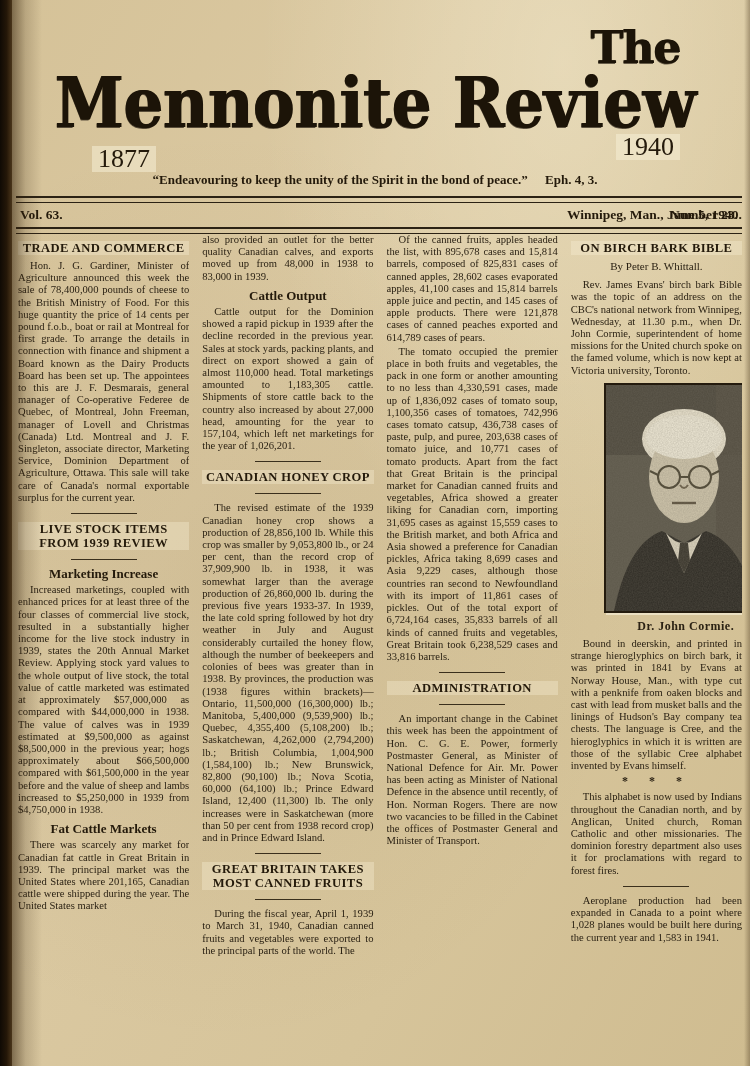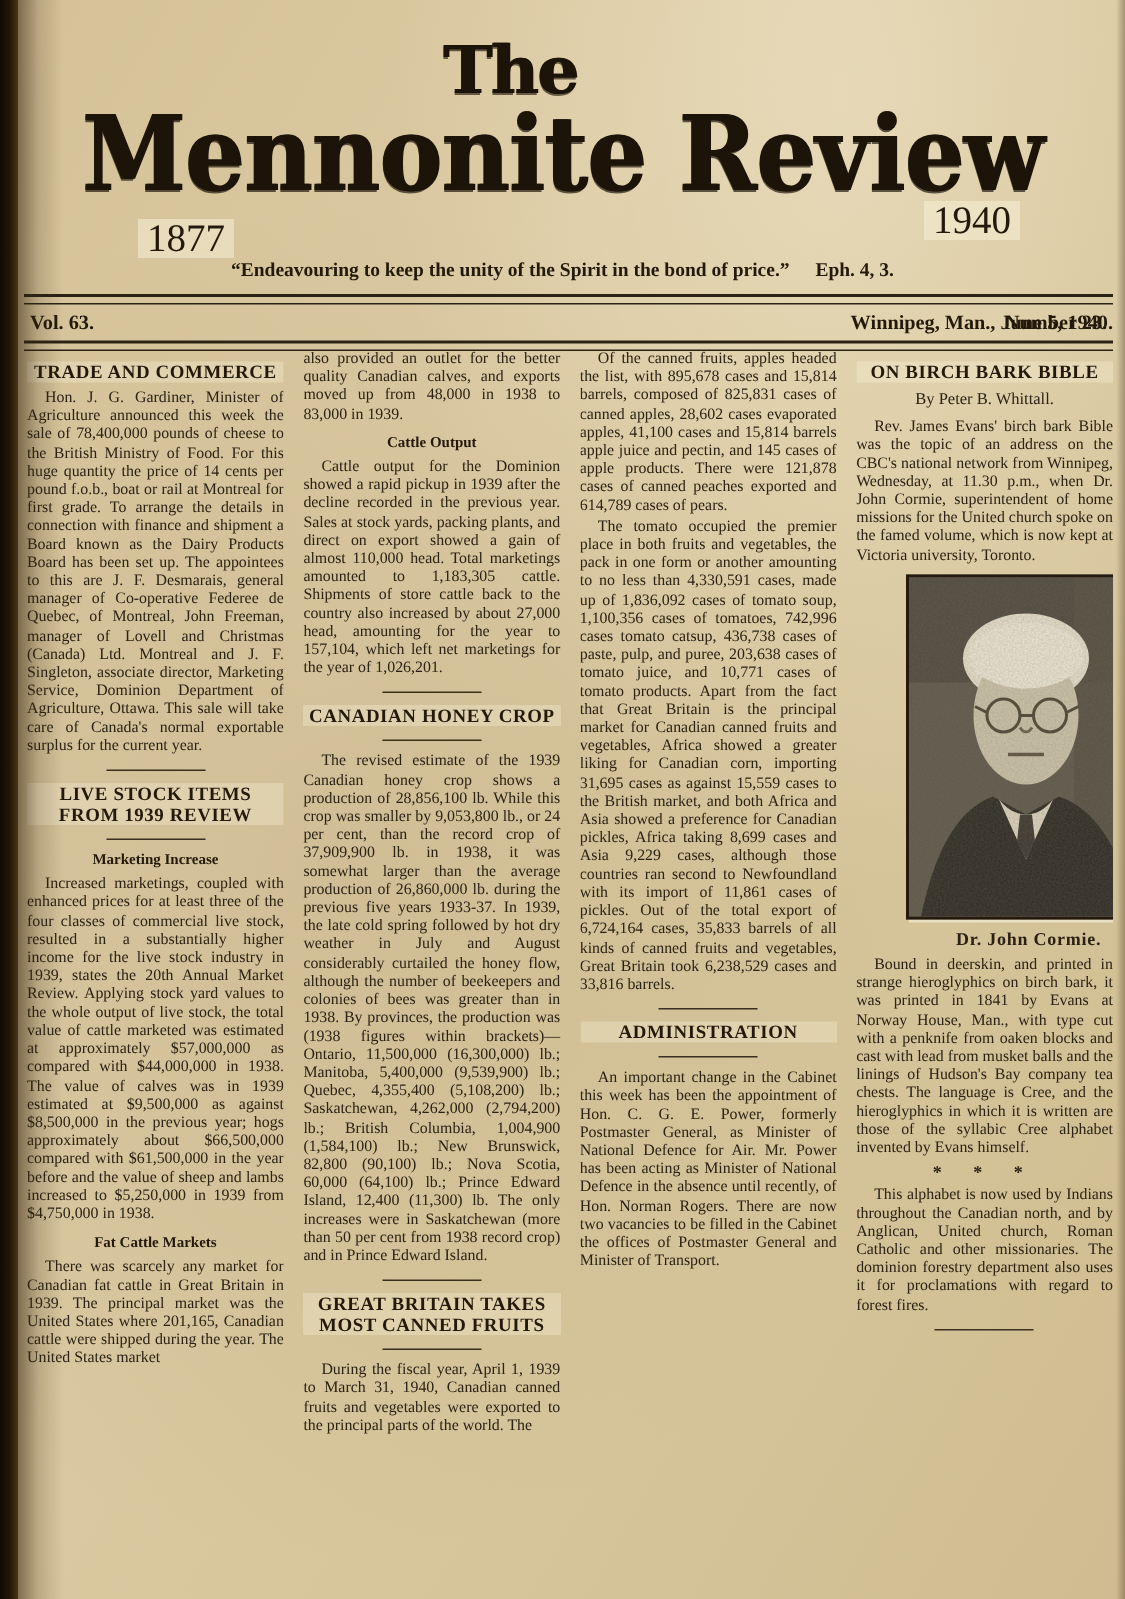--- a/index.html
+++ b/index.html
@@ -32,21 +32,21 @@
   .edge-right {
     position:absolute; right:0; top:0; bottom:0; width:6px;
     background:linear-gradient(270deg, rgba(60,42,18,0.35), rgba(60,42,18,0));
     z-index:4; pointer-events:none;
   }
 
   
   .masthead { position:relative; height:196px; }
   .title-the {
     position:absolute; left:0; right:70px; top:22px;
-    text-align:center;
+    text-align:right;
     font-family:"DejaVu Serif", serif;
     font-size:44px; font-weight:bold; letter-spacing:-1px;
     color:#1c1408;
     text-shadow:1px 0 0 #1c1408, 0 1px 0 rgba(20,12,4,0.6);
   }
   .title-main {
     position:absolute; left:0; right:0; top:66px;
     text-align:center;
     font-family:"DejaVu Serif", serif;
     font-size:62px; font-weight:bold; letter-spacing:0px;
@@ -87,21 +87,21 @@
   }
   .col { overflow:hidden; font-size:10.6px; line-height:12.2px; text-align:justify; }
 
   .heading {
     font-weight:bold; font-size:12.6px; line-height:14px;
     text-align:center; letter-spacing:0.4px;
     margin:7px 0 5px; color:#241a0b;
     background:rgba(248,240,216,0.35);
   }
   .subheading {
-    font-weight:bold; font-size:10px; text-align:center;
+    font-weight:bold; font-size:13px; text-align:center;
     margin:7px 0 4px; color:#241a0b;
   }
   .byline { font-size:11px; text-align:center; margin:1px 0 7px; }
   .para { margin:0 0 2px; text-indent:12px; }
   .para.no-indent { text-indent:0;font-family:Liberation Serif, serif; }
   .divider {
     width:66px; border-top:1.6px solid #3a2f1c;
     margin:9px auto 8px;
   }
   .stars { text-align:center; font-weight:bold; letter-spacing:9px; margin:3px 0 4px; font-size:12px; }
@@ -125,21 +125,21 @@
   <div class="binding"></div>
   <div class="gutter-shadow"></div>
   <div class="edge-right"></div>
 
   <header class="masthead">
     <div class="title-the">The</div>
     <div class="title-main">Mennonite Review</div>
     <div class="year year-left">1877</div>
     <div class="year year-right">1940</div>
     <div class="motto">
-      <span>“Endeavouring to keep the unity of the Spirit in the bond of price.”</span>
+      <span>“Endeavouring to keep the unity of the Spirit in the bond of peace.”</span>
       <span class="motto-ref">Eph. 4, 3.</span>
     </div>
   </header>
 
   <div class="rule-double"></div>
   <div class="dateline">
     <span>Vol. 63.</span>
     <span class="dl-center">Winnipeg, Man., June 5, 1940.</span>
     <span>Number 23.</span>
   </div>
@@ -212,15 +212,16 @@
               <path d="M74 158 L82 158 L84 176 L78 188 L72 176 Z" fill="#3c382e"></path>
               <rect width="160" height="226" filter="url(#grain)"></rect>
             </svg>
           </div>
           <figcaption class="photo-caption">Dr. John Cormie.</figcaption>
         </figure>
         <p class="para">Bound in deerskin, and printed in strange hieroglyphics on birch bark, it was printed in 1841 by Evans at Norway House, Man., with type cut with a penknife from oaken blocks and cast with lead from musket balls and the linings of Hudson's Bay company tea chests. The language is Cree, and the hieroglyphics in which it is written are those of the syllabic Cree alphabet invented by Evans himself.</p>
         <div class="stars">* * *</div>
         <p class="para">This alphabet is now used by Indians throughout the Canadian north, and by Anglican, United church, Roman Catholic and other missionaries. The dominion forestry department also uses it for proclamations with regard to forest fires.</p>
         <div class="divider"></div>
+        <p class="para">Aeroplane production had been expanded in Canada to a point where 1,028 planes would be built here during the current year and 1,583 in 1941.</p>
       </div>
   </main>
 </div>
 
 </body></html>

